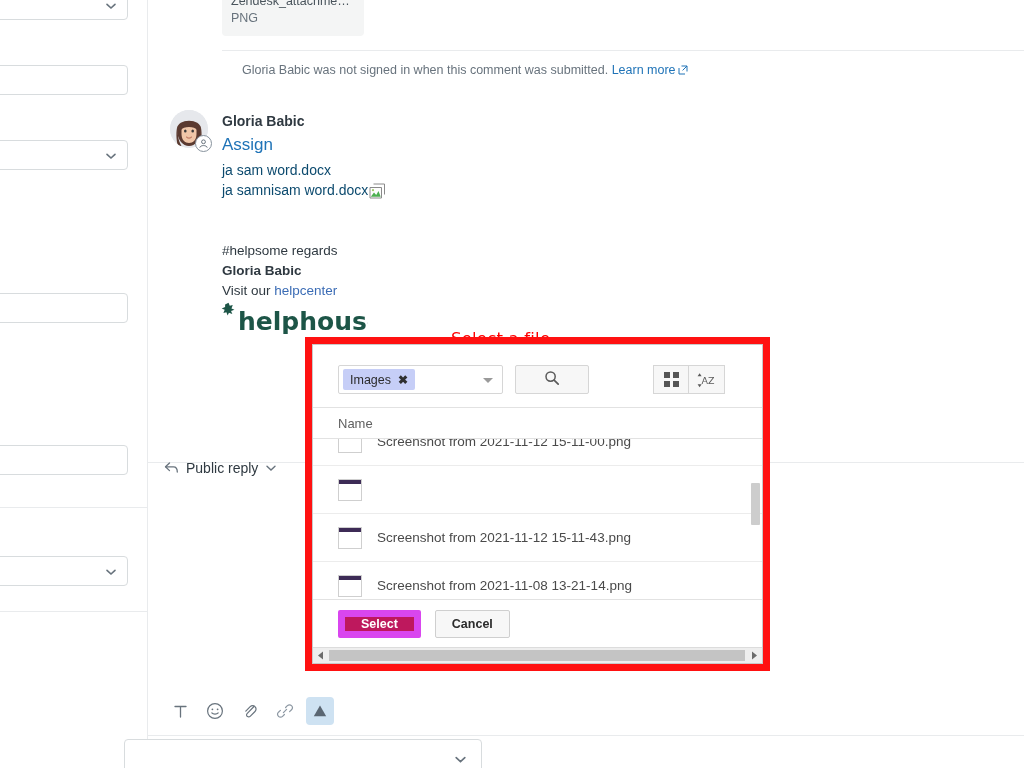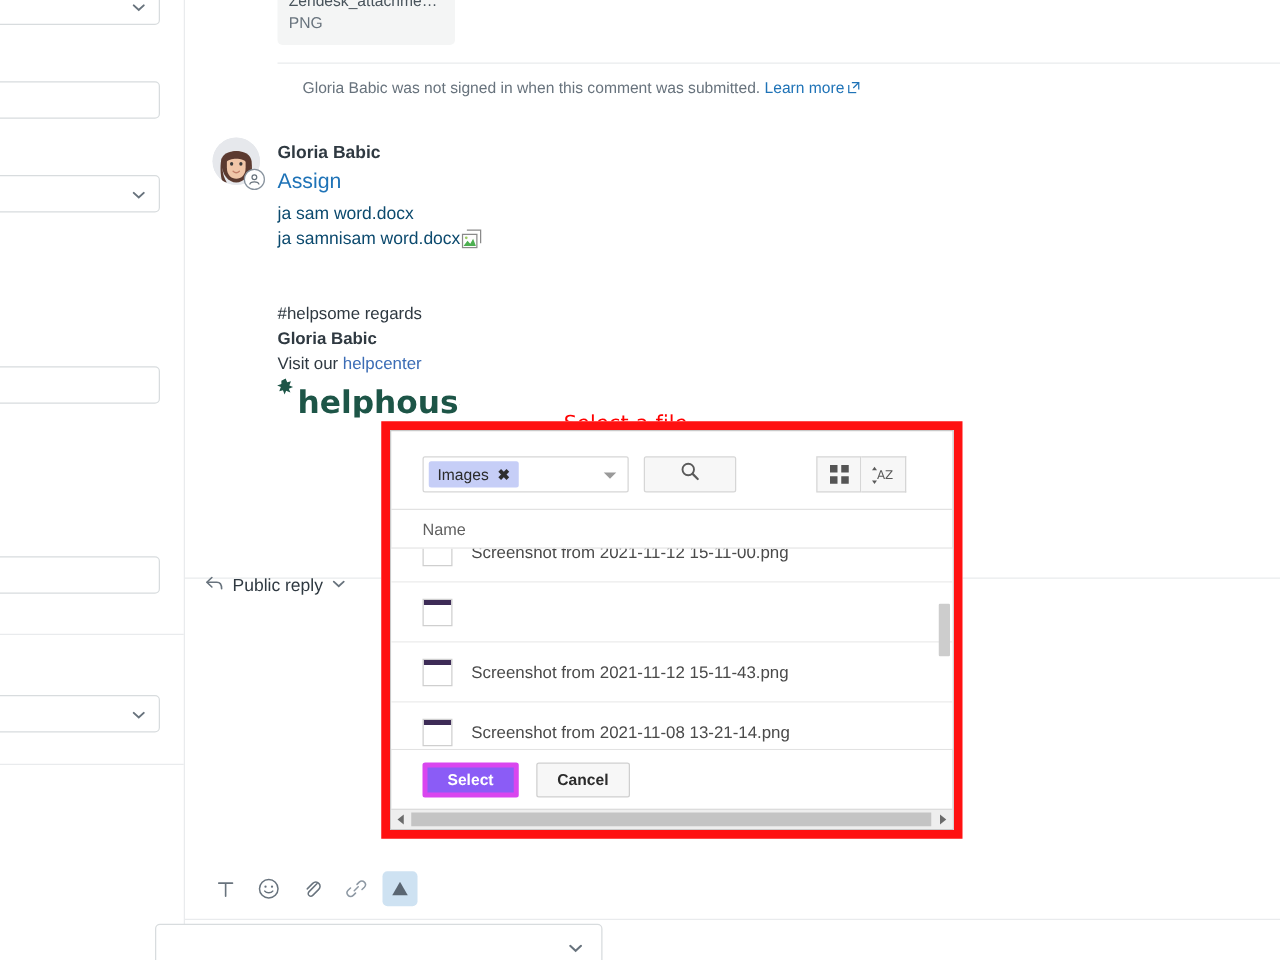--- a/index.html
+++ b/index.html
@@ -141,21 +141,21 @@
   .thumb .bar { position: absolute; left: 0; top: 0; right: 0; height: 4px; background: #3d2b56; }
 
   .vscroll { position: absolute; right: 2px; top: 0; width: 9px; bottom: 0; background: transparent; }
   .vthumb { position: absolute; left: 0; width: 9px; background: #cdcdcd; border-radius: 1px; cursor: pointer; }
 
   .dlg-actions { flex: 0 0 48px; display: flex; align-items: center; gap: 14px; padding-left: 25px; border-top: 1px solid #e2e2e2; }
   .btn {
     height: 28px; min-width: 72px; padding: 0 16px; border-radius: 2px; font-size: 12.5px;
     display: flex; align-items: center; justify-content: center; cursor: pointer; font-weight: bold;
   }
-  .btn-primary { background: #8b5cf6; color: #ffffff; border: 4px solid #d946ef; }
+  .btn-primary { background: #be185d; color: #ffffff; border: 7px solid #d946ef; }
   .btn-secondary { background: #f7f7f7; color: #2b2b2b; border: 1px solid #cfcfcf; }
 
   .hscroll {
     flex: 0 0 16px; background: #eeeeee; border-top: 1px solid #dcdcdc;
     display: flex; align-items: center; position: relative;
   }
   .hs-arrow { width: 15px; height: 15px; display: flex; align-items: center; justify-content: center; cursor: pointer; }
   .hthumb { position: absolute; left: 16px; right: 17px; top: 2px; bottom: 2px; background: #c4c4c4; cursor: pointer; }
 </style>
 </head>

